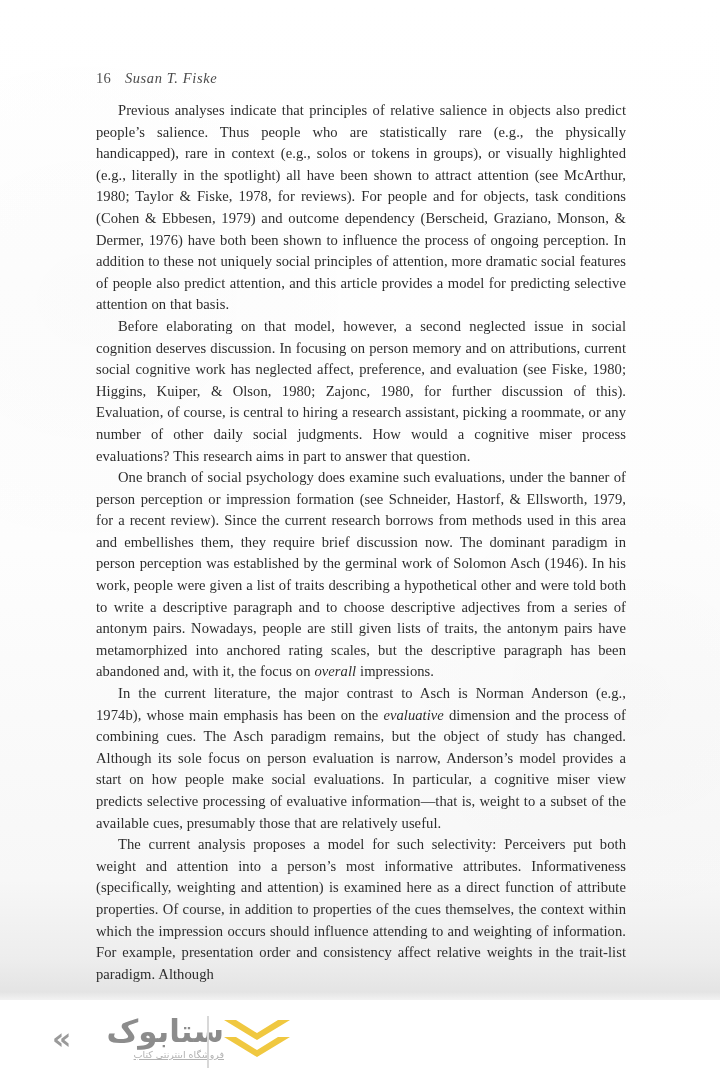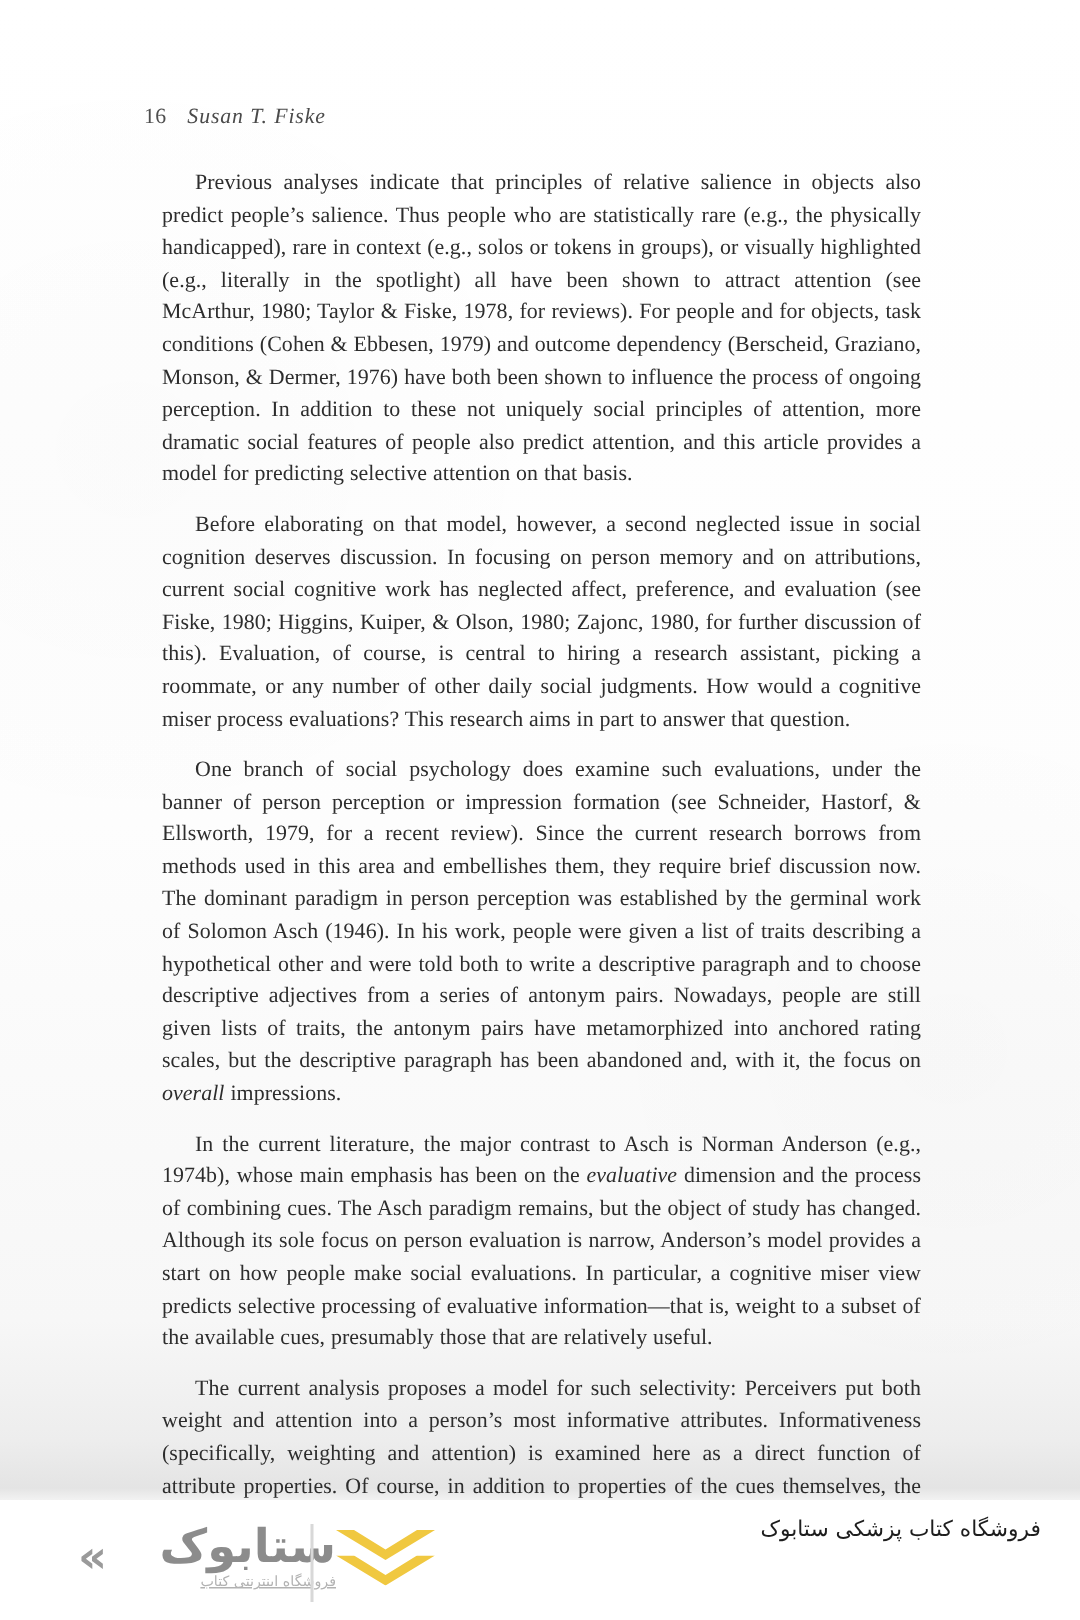--- a/index.html
+++ b/index.html
@@ -67,21 +67,21 @@
   }
 
   
   .column {
     position: absolute;
     left: 96px;
     top: 100px;
     width: 530px;
   }
   .para {
-    margin: 12px;
+    margin: 0;
     text-indent: 22px;
     text-align: justify;
     font-size: 14.6px;
     line-height: 21.6px;
     color: #2d2d2d;
     letter-spacing: 0.05px;
     word-spacing: 0.2px;
     -webkit-font-smoothing: antialiased;
   }
   .para em { font-style: italic; }
@@ -235,19 +235,18 @@
           </div>
           <div class="chev chev-2">
             <svg width="66" height="20" viewBox="0 0 66 20">
               <polygon points="0,0 12,0 33,13 54,0 66,0 33,20" fill="#f0c840"></polygon>
             </svg>
           </div>
         </div>
       </div>
 
       <div class="wm-text">
-        <div class="wm-persian">فروشگاه کتاب پزشکی ستابوک</div>
       </div>
 
     </div>
   </div>
 
 </div>
 
 </body></html>

